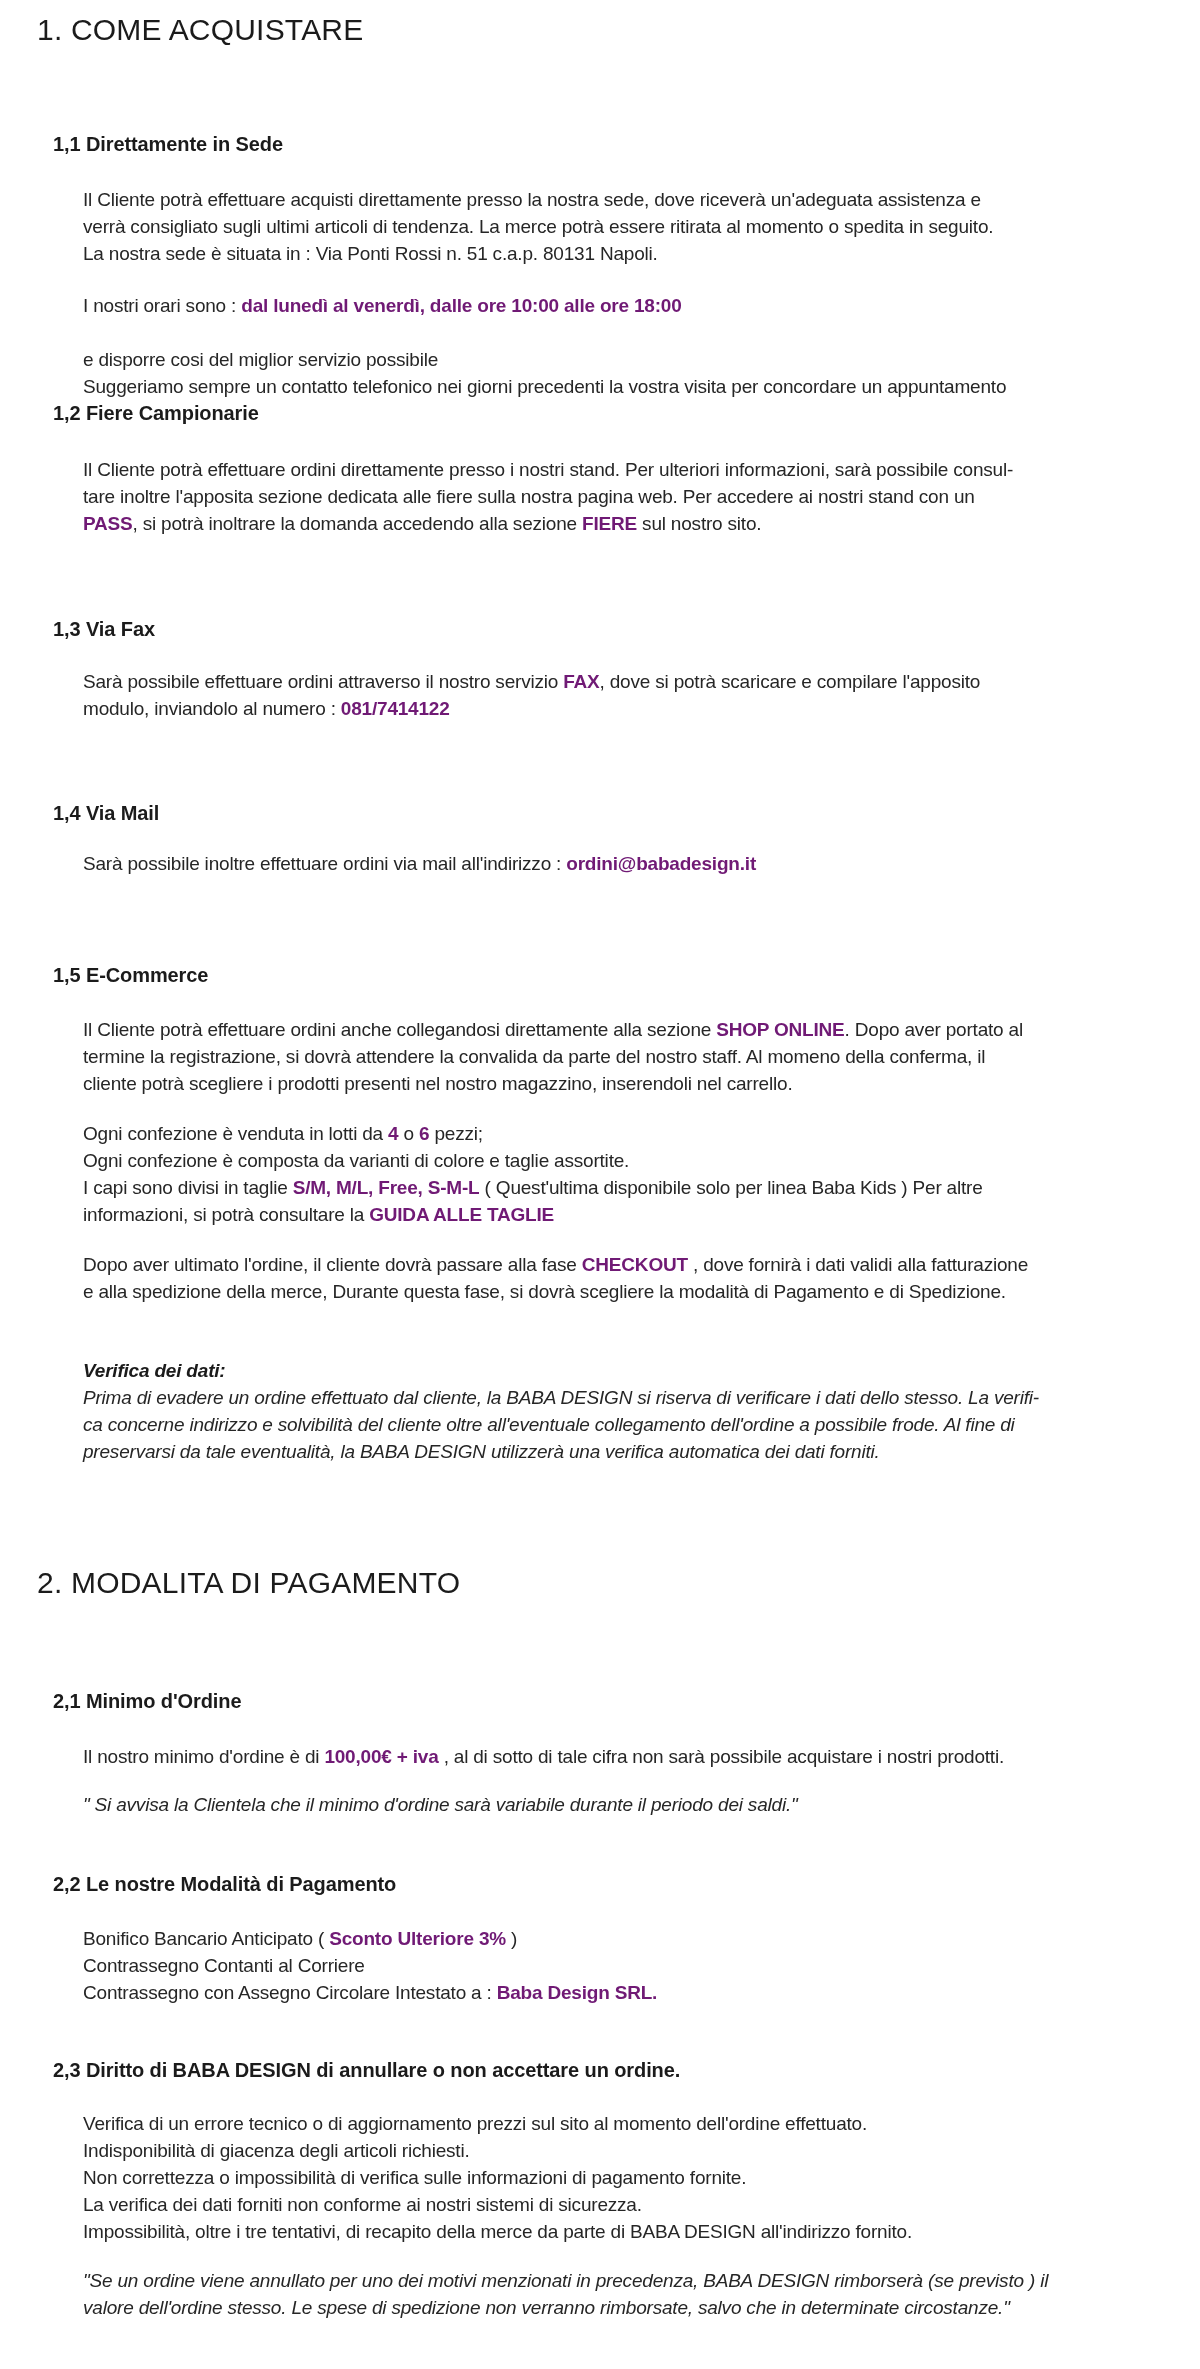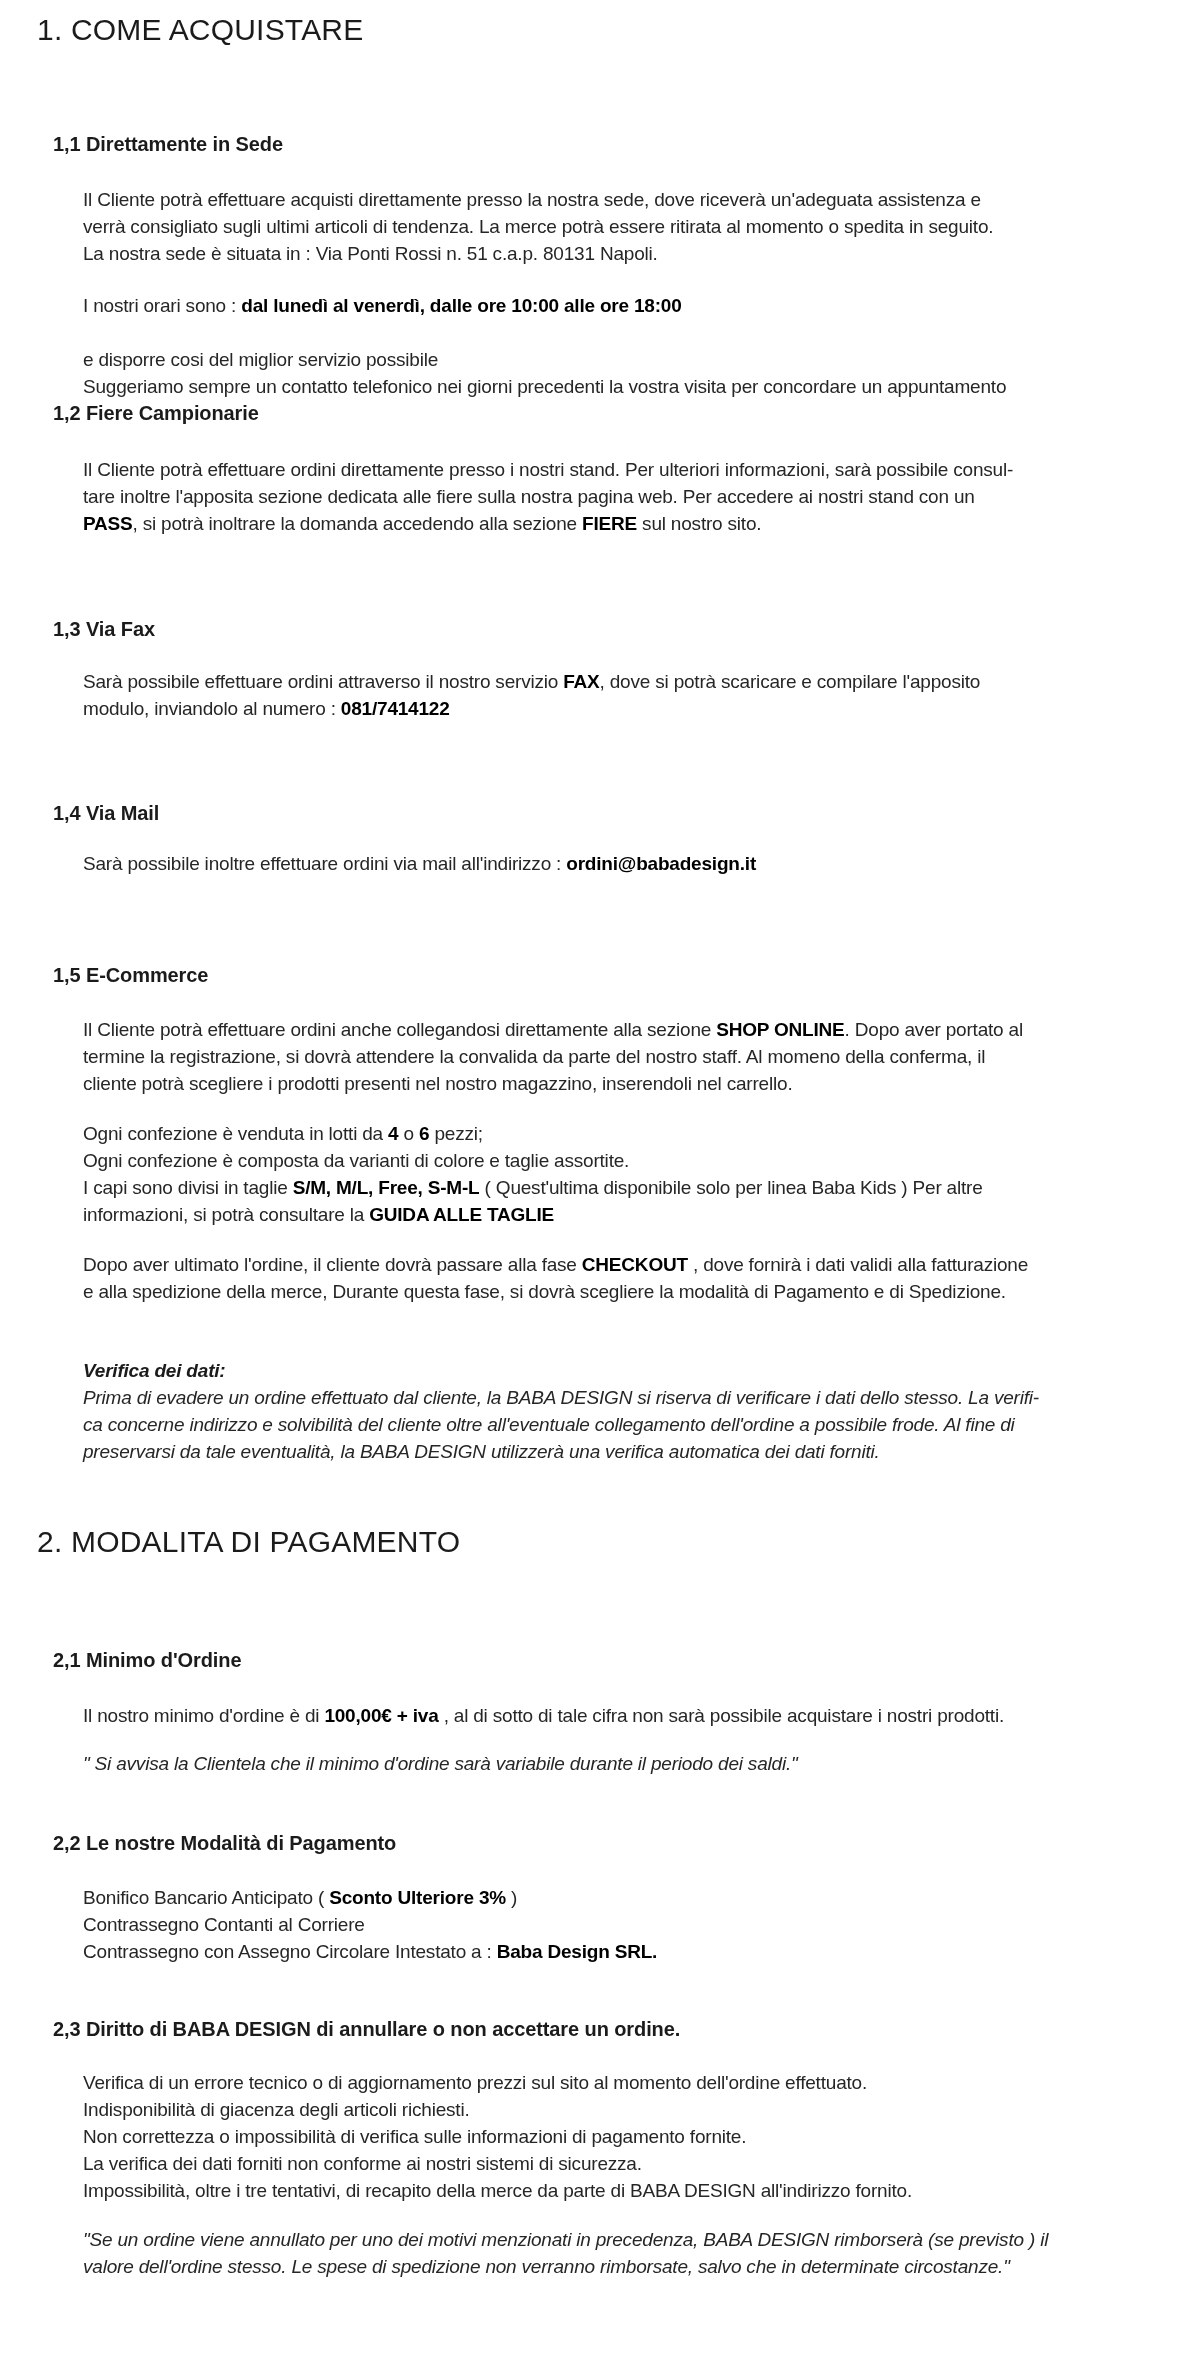--- a/index.html
+++ b/index.html
@@ -35,21 +35,21 @@
     letter-spacing: -0.1px;
   }
   .para {
     margin: 0 0 0 46px;
     font-size: 19px;
     line-height: 27px;
     letter-spacing: -0.2px;
     color: #262626;
   }
   .line { white-space: nowrap; }
-  .b { font-weight: bold; color: #000000; }
+  .b { font-weight: bold; color: #701a75; }
   .it-block { font-style: italic; }
   .bi { font-weight: bold; font-style: italic; color: #1b1b1b; }
 </style>
 </head>
 <body>
 
 <div class="page">
 
   <h1 class="sec-title">1. COME ACQUISTARE</h1>
 
@@ -101,21 +101,21 @@
     <div class="line"><span>Dopo aver ultimato l'ordine, il cliente dovrà passare alla fase </span><span class="b">CHECKOUT</span><span> , dove fornirà i dati validi alla fatturazione</span></div>
     <div class="line"><span>e alla spedizione della merce, Durante questa fase, si dovrà scegliere la modalità di Pagamento e di Spedizione.</span></div>
   </div>
   <div class="para it-block" style="margin-top:52px">
     <div class="line"><span class="bi">Verifica dei dati:</span></div>
     <div class="line"><span>Prima di evadere un ordine effettuato dal cliente, la BABA DESIGN si riserva di verificare i dati dello stesso. La verifi-</span></div>
     <div class="line"><span>ca concerne indirizzo e solvibilità del cliente oltre all'eventuale collegamento dell'ordine a possibile frode. Al fine di</span></div>
     <div class="line"><span>preservarsi da tale eventualità, la BABA DESIGN utilizzerà una verifica automatica dei dati forniti.</span></div>
   </div>
 
-  <h1 class="sec-title" style="margin-top:59px">2. MODALITA DI PAGAMENTO</h1>
+  <h1 class="sec-title" style="margin-top:100px">2. MODALITA DI PAGAMENTO</h1>
 
   <h2 class="sub-title" style="margin-top:87px">2,1 Minimo d'Ordine</h2>
   <div class="para" style="margin-top:28px">
     <div class="line"><span>Il nostro minimo d'ordine è di </span><span class="b">100,00€ + iva</span><span> , al di sotto di tale cifra non sarà possibile acquistare i nostri prodotti.</span></div>
   </div>
   <div class="para it-block" style="margin-top:21px">
     <div class="line"><span>" Si avvisa la Clientela che il minimo d'ordine sarà variabile durante il periodo dei saldi."</span></div>
   </div>
 
   <h2 class="sub-title" style="margin-top:53px">2,2 Le nostre Modalità di Pagamento</h2>

